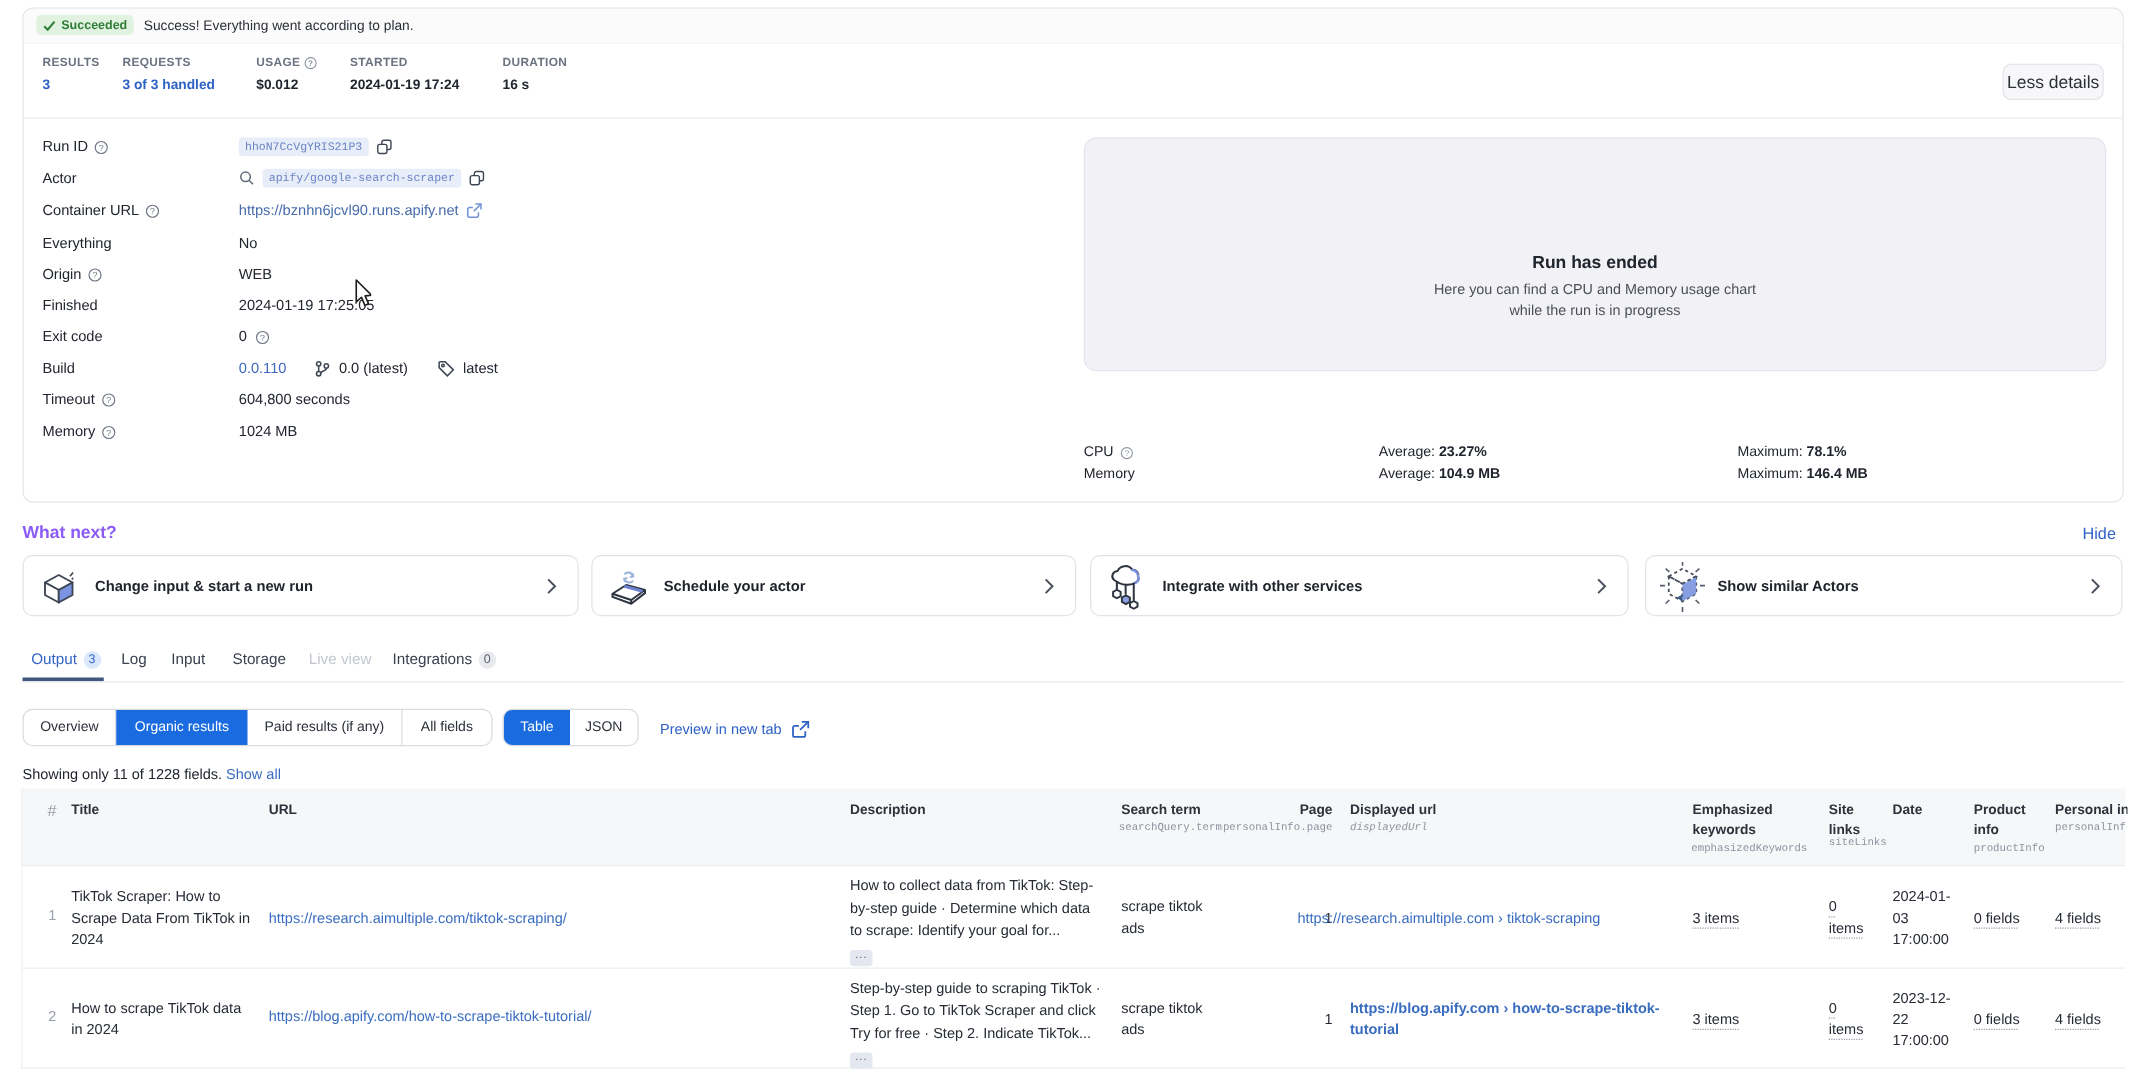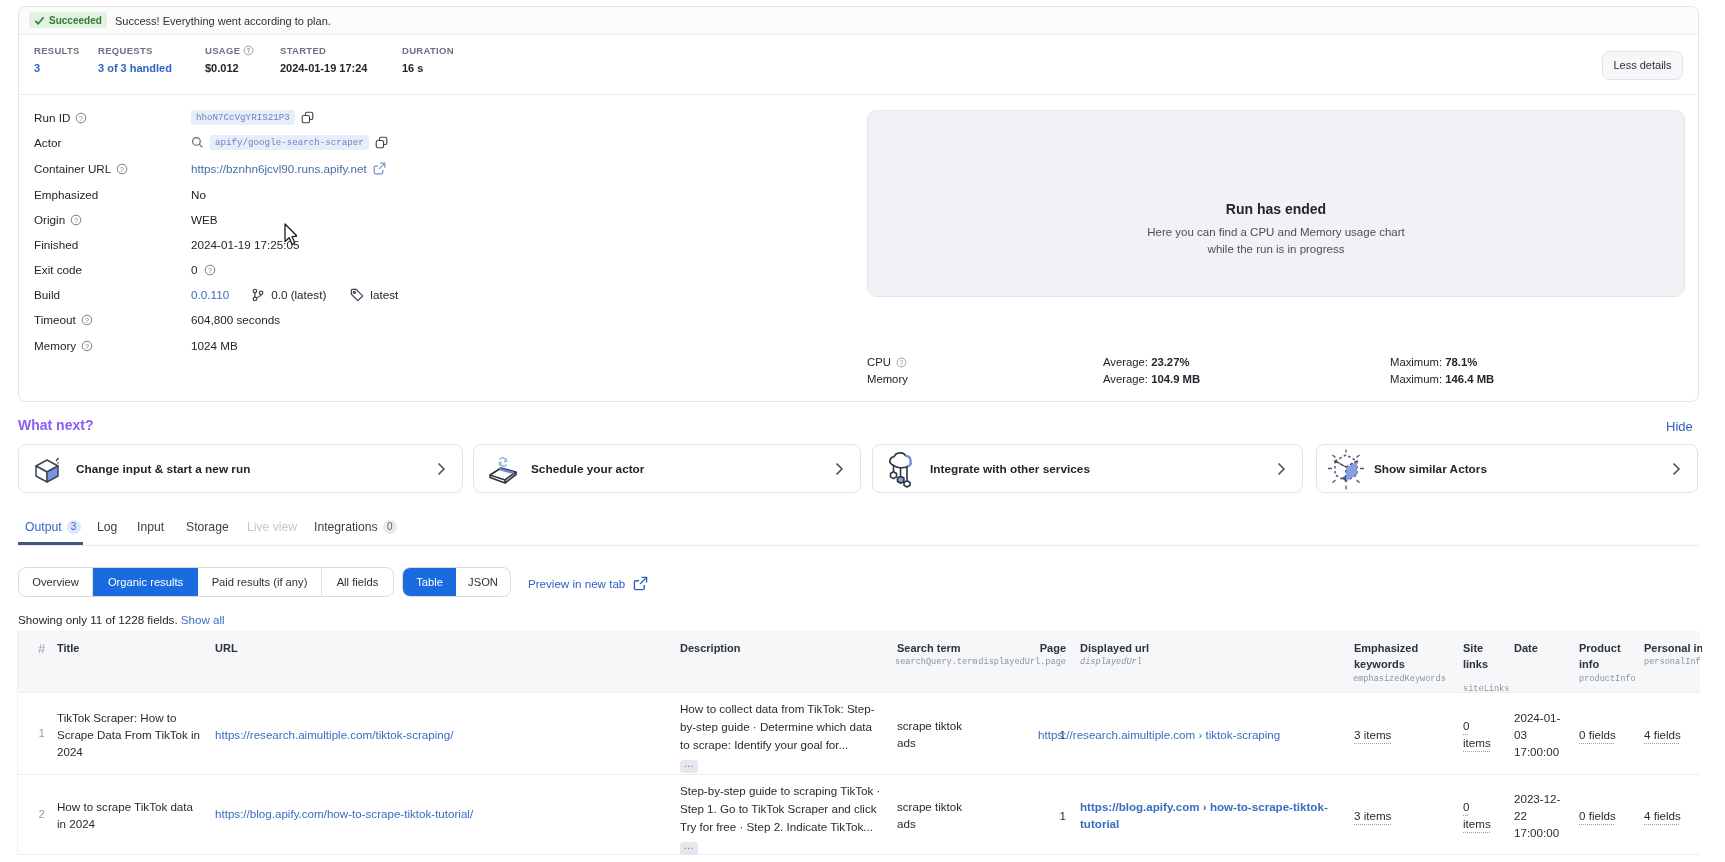--- a/index.html
+++ b/index.html
@@ -9,21 +9,21 @@
   
   #card { position:absolute; left:18px; top:6px; width:1681px; height:396px; border:1px solid #e4e5e9; border-radius:8px; background:#fff; }
   #band { position:absolute; left:0; top:0; width:100%; height:28px; background:#fbfbfb; border-bottom:1px solid #ededf0; border-radius:8px 8px 0 0; }
   #badge { position:absolute; left:10px; top:5px; height:16px; padding:0 5px 0 5px; background:#e1f2e1; border-radius:4px; display:flex; align-items:center; gap:4px; color:#2f7d36; font-size:10px; font-weight:bold;text-align:right; }
   #bandmsg { position:absolute; left:96px; top:8px; font-size:11px; color:#2b3039; }
   #stats { position:absolute; left:0; top:28px; width:100%; height:60px; border-bottom:1px solid #ededf0; }
   .stat { position:absolute; top:10px; }
   .stat .lab { font-size:9.5px; color:#6b7280; letter-spacing:.3px; font-weight:bold; }
   .stat .val { margin-top:6px; font-size:11px; font-weight:bold; color:#21252e; }
   .stat .val.b { color:#2e62c4; }
-  #lessbtn { position:absolute; right:15px; top:16px; width:81px; height:29px; border:1px solid #e3e4e9; background:#f7f7f9; border-radius:7px; font-size:11px; color:#2a2f38; text-align:center; line-height:27px; }
+  #lessbtn { position:absolute; right:15px; top:16px; width:81px; height:29px; border:1px solid #e3e4e9; background:#f7f7f9; border-radius:7px; font-size:14px; color:#2a2f38; text-align:center; line-height:27px; }
 
   
   .drow { position:absolute; left:15px; height:25px; display:flex; align-items:center; font-size:11.7px; }
   .drow .dlab { width:157px; display:flex; align-items:center; gap:5px; color:#21252e; }
   .drow .dval { display:flex; align-items:center; gap:6px; color:#21252e; }
   .chip { background:#e7edf9; border-radius:3px; color:#6a84c4; font-family:"Liberation Mono", monospace; font-size:9.2px; padding:2px 5px; }
   .qm { width:12px; height:12px; flex:0 0 12px; }
   .link { color:#476cab; text-decoration:none; }
 
   
@@ -139,21 +139,21 @@
       <div class="dval">
           <span class="link">https://bznhn6jcvl90.runs.apify.net</span>
           <svg width="13" height="13" viewBox="0 0 16 16" fill="none" stroke="#6f93d6" stroke-width="1.5">
             <path d="M12 9.5 V13 a1.5 1.5 0 0 1 -1.5 1.5 H3 A1.5 1.5 0 0 1 1.5 13 V6.5 A1.5 1.5 0 0 1 3 5 h3.5"></path>
             <path d="M9 1.5 h5.5 v5.5"></path>
             <path d="M14 2 L7.5 8.5"></path>
           </svg>
         </div>
       </div>
     <div class="drow" style="top:175px">
-        <div class="dlab">Emphasized</div>
+        <div class="dlab">Everything</div>
         <div class="dval">No</div>
       </div>
     <div class="drow" style="top:200px">
         <div class="dlab">Origin <svg class="qm" viewBox="0 0 14 14">
             <circle cx="7" cy="7" r="5.6" fill="none" stroke="#6e7685" stroke-width="1.1"></circle>
             <text x="7" y="10" font-size="8.2" text-anchor="middle" fill="#6e7685">?</text>
           </svg></div>
         <div class="dval">WEB</div>
       </div>
     <div class="drow" style="top:225px">
@@ -322,27 +322,27 @@
   <div id="showing">Showing only 11 of 1228 fields. <span style="color:#3a6dc0">Show all</span></div>
 
   <div id="thead">
     <div class="th" style="left:20px; top:10px; color:#9aa0ab; font-weight:normal; font-size:13px;">#</div>
     <div class="th" style="left:39px; top:9px;">Title</div>
     <div class="th" style="left:197px; top:9px;">URL</div>
     <div class="th" style="left:662px; top:9px;">Description</div>
     <div class="th" style="left:879px; top:9px;">Search term</div>
     <div class="th2" style="left:877px; top:26px;">searchQuery.term</div>
     <div class="th" style="left:1013px; top:9px; width:35px; text-align:right;">Page</div>
-    <div class="th2" style="left:942px; top:26px; width:106px; text-align:right;">displayedUrl.page</div>
+    <div class="th2" style="left:942px; top:26px; width:106px; text-align:right;">personalInfo.page</div>
     <div class="th" style="left:1062px; top:9px;">Displayed url</div>
     <div class="th2" style="left:1062px; top:26px;font-style:italic;">displayedUrl</div>
     <div class="th" style="left:1336px; top:9px; width:90px;">Emphasized keywords</div>
     <div class="th2" style="left:1335px; top:43px;">emphasizedKeywords</div>
     <div class="th" style="left:1445px; top:9px; width:40px;">Site links</div>
-    <div class="th2" style="left:1445px; top:53px;">siteLinks</div>
+    <div class="th2" style="left:1445px; top:38px;">siteLinks</div>
     <div class="th" style="left:1496px; top:9px;">Date</div>
     <div class="th" style="left:1561px; top:9px; width:60px;">Product info</div>
     <div class="th2" style="left:1561px; top:43px;">productInfo</div>
     <div class="th" style="left:1626px; top:9px; width:58px; overflow:hidden; white-space:nowrap;">Personal inf</div>
     <div class="th2" style="left:1626px; top:26px; width:57px; overflow:hidden;">personalInfo</div>
   </div>
   <div id="trows">
     <div class="trow" style="top:694px; height:81px;">
       <div class="cell" style="left:0px; top:30px; width:27px; text-align:right; color:#9aa0ab; font-size:11.6px;">1</div>
       <div class="cell" style="left:39px; top:15px; white-space:nowrap;">TikTok Scraper: How to<br>Scrape Data From TikTok in<br>2024</div>

